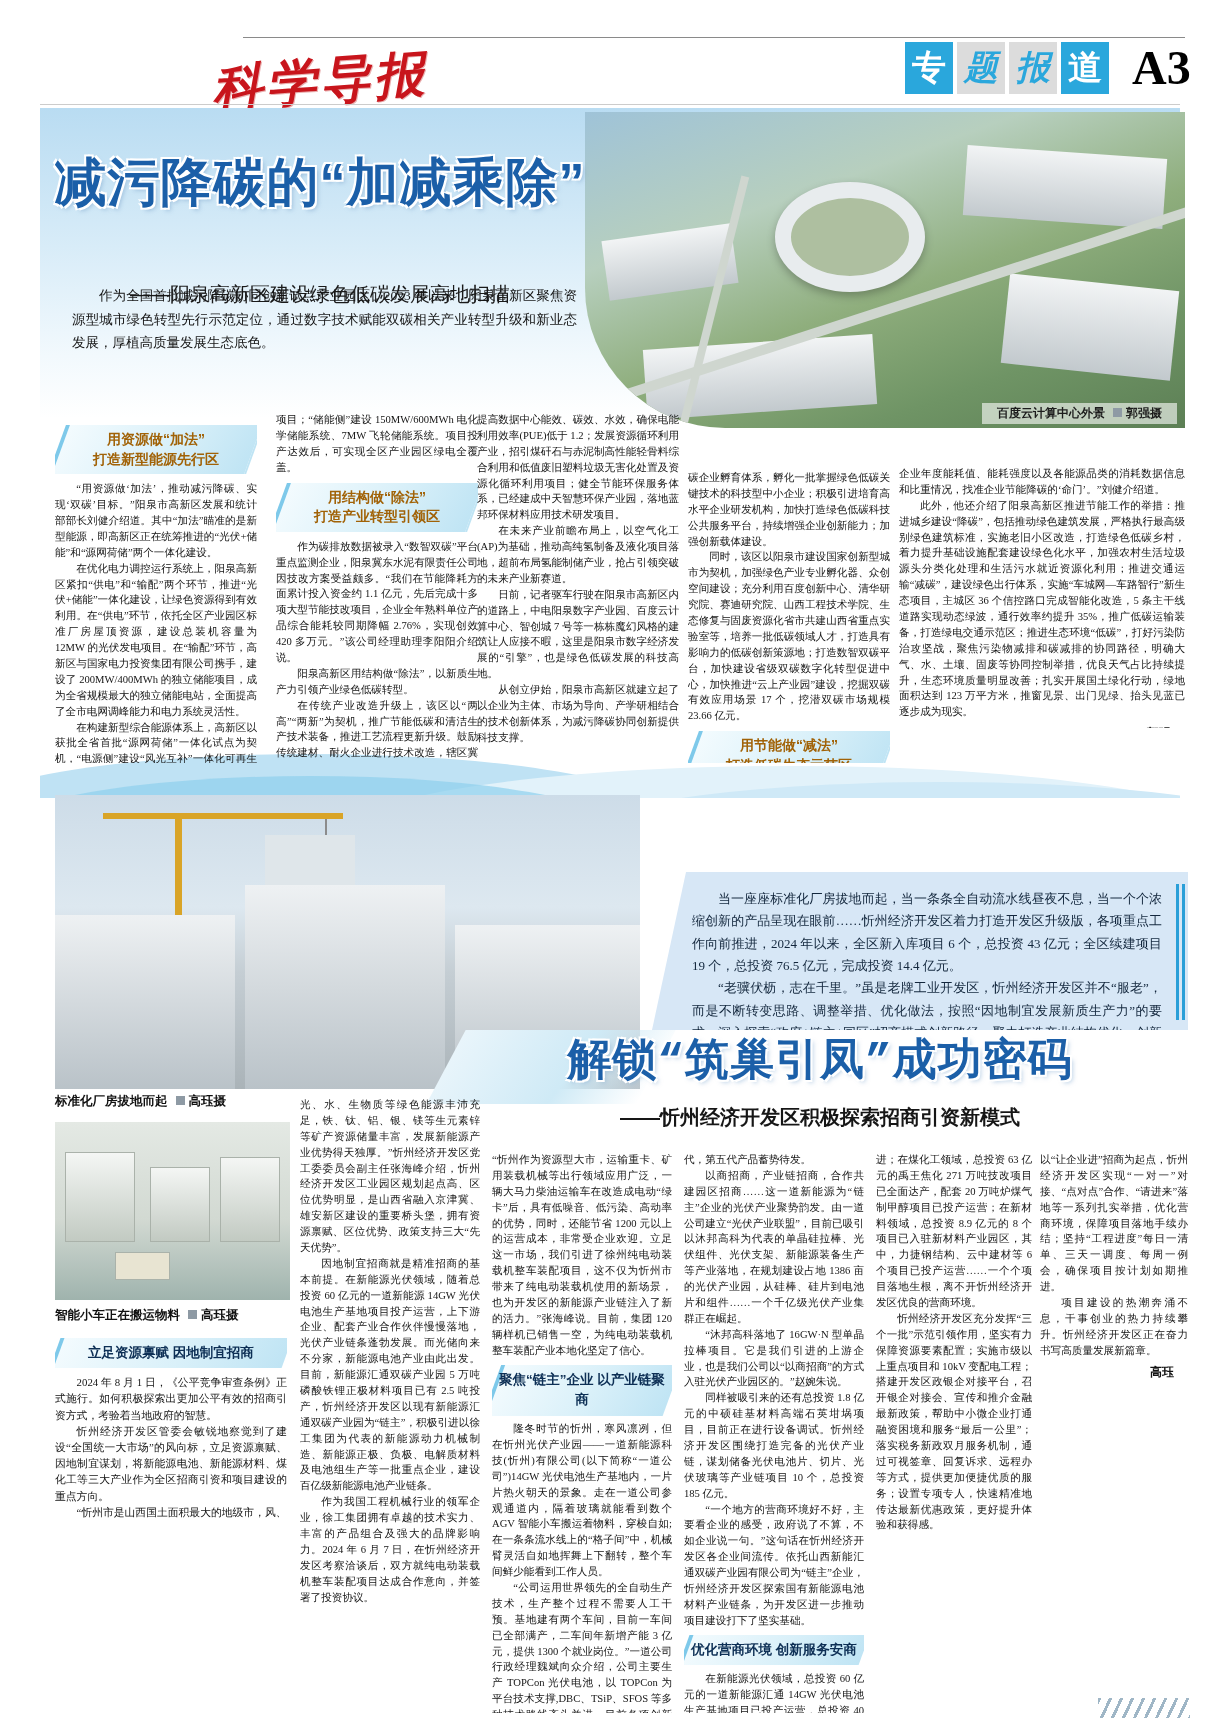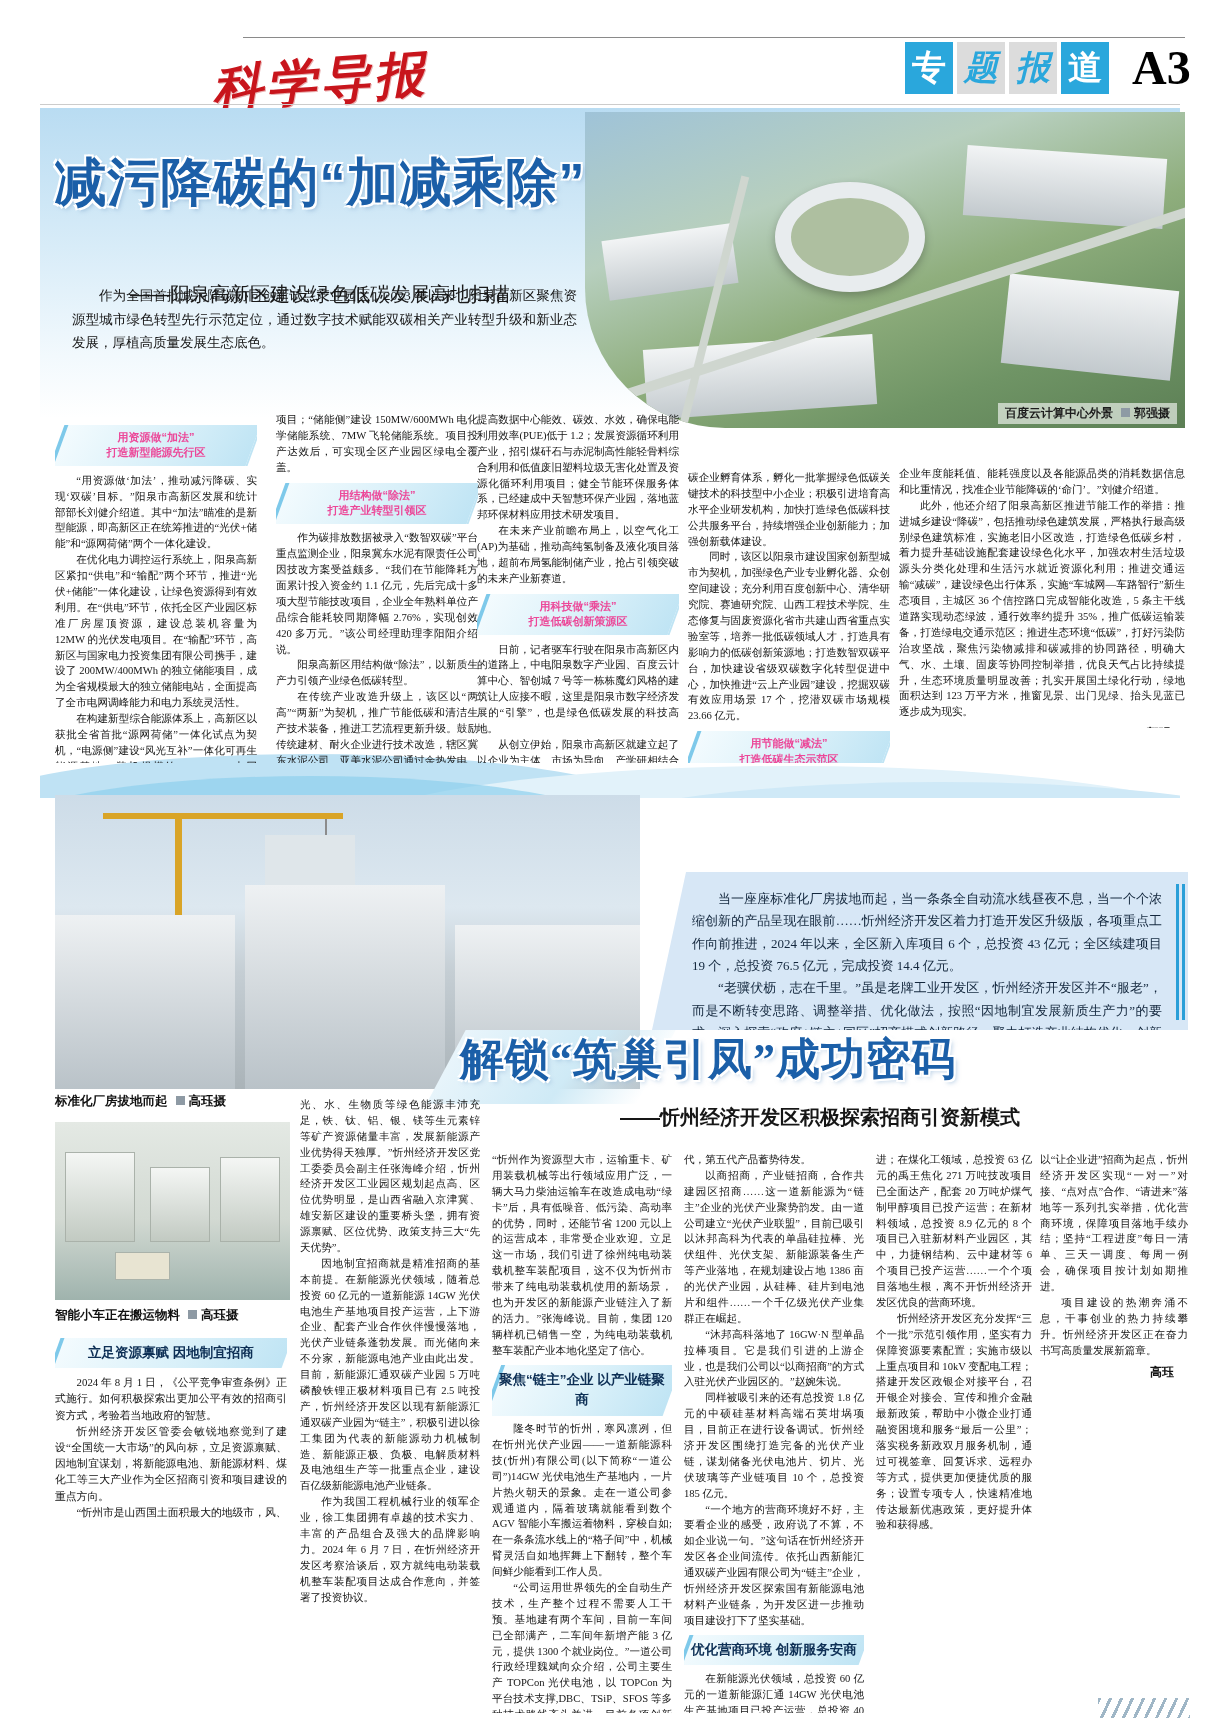--- a/index.html
+++ b/index.html
@@ -29,30 +29,30 @@
   .a1-sub { position:absolute; left:45px; top:238px; width:550px; text-align:center;
             font-family:"Liberation Sans",sans-serif; font-weight:normal; font-size:20px; color:#1a1a1a;margin-top:43px; }
   .a1-intro { position:absolute; left:72px; top:284px; width:505px; font-size:13.5px; line-height:1.75;
               text-align:justify; text-indent:2em; color:#151515; font-weight:500; }
 
   .photo1 { position:absolute; left:585px; top:112px; width:600px; height:316px; border-radius:0 0 0 140px;
             overflow:hidden; background:linear-gradient(160deg,#9fc3d8 0%,#b7cfbe 30%,#8fae7d 55%,#6f9465 78%,#5c7f55 100%); }
   .photo1 .bld { position:absolute; background:linear-gradient(180deg,#f2f4f5,#c2c9cd); }
   .photo1 .ring { position:absolute; left:190px; top:70px; width:150px; height:110px; border:16px solid #e8ecee; border-radius:50%; background:#aebfa0; box-shadow:0 4px 8px rgba(0,0,0,.25); }
   .photo1 .road { position:absolute; background:#cfd6cf; transform:rotate(-18deg); }
-  .pcap { position:absolute; right:8px; bottom:4px; background:rgba(255,255,255,.6); padding:2px 7px;
+  .pcap { position:absolute; right:8px; bottom:4px; background:rgba(255,255,255,.6); padding:2px 15px;
           font-family:"Liberation Sans",sans-serif; font-size:12px; font-weight:bold; color:#1c1c1c; white-space:nowrap; }
   .credit::before { content:''; display:inline-block; width:9px; height:9px; background:#8e9aa4; margin:0 4px 0 8px; }
 
   .col { position:absolute; font-size:10.6px; line-height:1.5; text-align:justify; color:#141414; overflow:hidden; }
   .col .p { text-indent:2em; }
   .col .cont { text-indent:0; }
 
   .subhead { position:relative; margin:7px 2px 7px 2px; padding:5px 4px; text-align:center;
-             font-family:"Liberation Sans",sans-serif; font-weight:bold; font-size:11px; line-height:1.4; color:#ec4899; }
+             font-family:"Liberation Sans",sans-serif; font-weight:bold; font-size:14px; line-height:1.4; color:#a16207; }
   .subhead::before { content:''; position:absolute; inset:0; transform:skewX(-20deg);
              background:linear-gradient(105deg,#f3fbfe 0%,#d9f0f9 55%,#bfe4f4 100%);
              border-left:4px solid #7ec9ea; border-right:2px solid #bfe4f4; z-index:0; }
   .subhead span { position:relative; z-index:1; display:block; }
 
   .wave-band { position:absolute; left:40px; top:736px; width:1140px; height:62px; overflow:hidden; }
   .wave-band .w { position:absolute; border-radius:50%; }
   .byline { text-align:right; font-weight:bold; font-size:12px; padding-right:14px; margin-top:4px; font-family:"Liberation Sans",sans-serif; }
 
   
@@ -68,22 +68,22 @@
   .photo3 .m { position:absolute; background:linear-gradient(180deg,#f4f6f4,#c2cac2); border:1px solid #aab2aa; }
 
   .introbox { position:absolute; left:652px; top:872px; width:536px; height:158px; background:#d7e7f6;
               clip-path:polygon(34px 0,100% 0,100% 100%,0 100%); padding:16px 26px 10px 40px;
               font-size:13px; line-height:1.72; text-align:justify; color:#13273d; }
   .introbox .p { text-indent:2em; }
   .box-bars { position:absolute; left:1176px; top:884px; width:9px; height:136px;
               border-left:3px solid #2a9fd8; border-right:3px solid #2a9fd8; }
   .a2-ribbon { position:absolute; left:446px; top:1030px; width:210px; height:74px; transform:skewX(-28deg);
                background:linear-gradient(100deg,#e9f5fb 0%,#cfeaf6 60%,rgba(207,234,246,0)); }
-  .a2-title { position:absolute; left:460px; top:1030px; width:720px; 
-              font-family:Liberation Serif, serif; font-weight:900; font-size:44px; letter-spacing:1px; color:#1b5fa8;
+  .a2-title { position:absolute; left:460px; top:1030px; width:720px; text-align:center;
+              font-family:Liberation Mono, monospace; font-weight:900; font-size:44px; letter-spacing:1px; color:#1b5fa8;
               text-shadow:2px 2px 0 #fff,-2px -2px 0 #fff,2px -2px 0 #fff,-2px 2px 0 #fff,3px 3px 4px rgba(130,170,210,.5); }
   .a2-sub { position:absolute; left:460px; top:1104px; width:720px; text-align:center;
             font-family:"Liberation Sans",sans-serif; font-weight:bold; font-size:20px; color:#161616; }
   .subhead2 { position:relative; margin:6px 0; padding:5px 2px; text-align:center;
               font-family:"Liberation Sans",sans-serif; font-weight:bold; font-size:13.5px; color:#0d2f55; }
   .subhead2::before { content:''; position:absolute; inset:0; transform:skewX(-20deg);
               background:linear-gradient(105deg,#f3fbfe 0%,#d9f0f9 55%,#bfe4f4 100%);
               border-left:4px solid #7ec9ea; z-index:0; }
   .subhead2 span { position:relative; z-index:1; }
   .corner-hatch { position:absolute; left:1098px; top:1698px; width:92px; height:20px;
@@ -149,24 +149,20 @@
     </div>
     <div class="p">作为碳排放数据被录入“数智双碳”平台重点监测企业，阳泉冀东水泥有限责任公司因技改方案受益颇多。“我们在节能降耗方面累计投入资金约 1.1 亿元，先后完成十多项大型节能技改项目，企业全年熟料单位产品综合能耗较同期降幅 2.76%，实现创效 420 多万元。”该公司经理助理李阳阳介绍说。</div>
     <div class="p">阳泉高新区用结构做“除法”，以新质生产力引领产业绿色低碳转型。</div>
     <div class="p">在传统产业改造升级上，该区以“两高”“两新”为契机，推广节能低碳和清洁生产技术装备，推进工艺流程更新升级。鼓励传统建材、耐火企业进行技术改造，辖区冀东水泥公司、亚美水泥公司通过余热发电、熟料线脱硝改造等实现超级排放。瞄准数智赋能路径方向，推动煤机装备制造企业开展“智改数转”。</div>
 
   </div>
 
   <div class="col" style="left:477px;top:412px;width:202px;height:351px;">
     <div class="p cont">提高数据中心能效、碳效、水效，确保电能利用效率(PUE)低于 1.2；发展资源循环利用产业，招引煤矸石与赤泥制高性能轻骨料综合利用和低值废旧塑料垃圾无害化处置及资源化循环利用项目；健全节能环保服务体系，已经建成中天智慧环保产业园，落地蓝邦环保材料应用技术研发项目。</div>
     <div class="p">在未来产业前瞻布局上，以空气化工(AP)为基础，推动高纯氢制备及液化项目落地，超前布局氢能制储产业，抢占引领突破的未来产业新赛道。</div>
-    <div class="subhead">
-      <span>用科技做“乘法”</span>
-      <span>打造低碳创新策源区</span>
-    </div>
     <div class="p">日前，记者驱车行驶在阳泉市高新区内的道路上，中电阳泉数字产业园、百度云计算中心、智创城 7 号等一栋栋魔幻风格的建筑让人应接不暇，这里是阳泉市数字经济发展的“引擎”，也是绿色低碳发展的科技高地。</div>
     <div class="p">从创立伊始，阳泉市高新区就建立起了以企业为主体、市场为导向、产学研相结合的技术创新体系，为减污降碳协同创新提供科技支撑。</div>
 
   </div>
 
   <div class="col" style="left:688px;top:470px;width:202px;height:293px;">
     <div class="p cont">碳企业孵育体系，孵化一批掌握绿色低碳关键技术的科技型中小企业；积极引进培育高水平企业研发机构，加快打造绿色低碳科技公共服务平台，持续增强企业创新能力；加强创新载体建设。</div>
     <div class="p">同时，该区以阳泉市建设国家创新型城市为契机，加强绿色产业专业孵化器、众创空间建设；充分利用百度创新中心、清华研究院、赛迪研究院、山西工程技术学院、生态修复与固废资源化省市共建山西省重点实验室等，培养一批低碳领域人才，打造具有影响力的低碳创新策源地；打造数智双碳平台，加快建设省级双碳数字化转型促进中心，加快推进“云上产业园”建设，挖掘双碳有效应用场景 17 个，挖潜双碳市场规模 23.66 亿元。</div>
     <div class="subhead">
       <span>用节能做“减法”</span>

